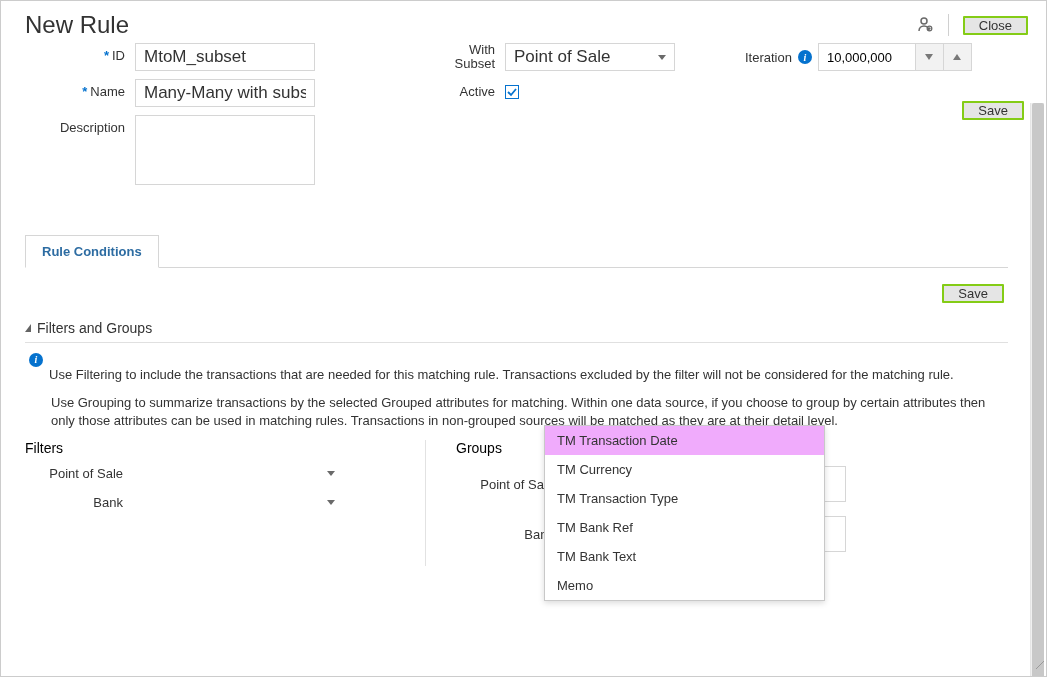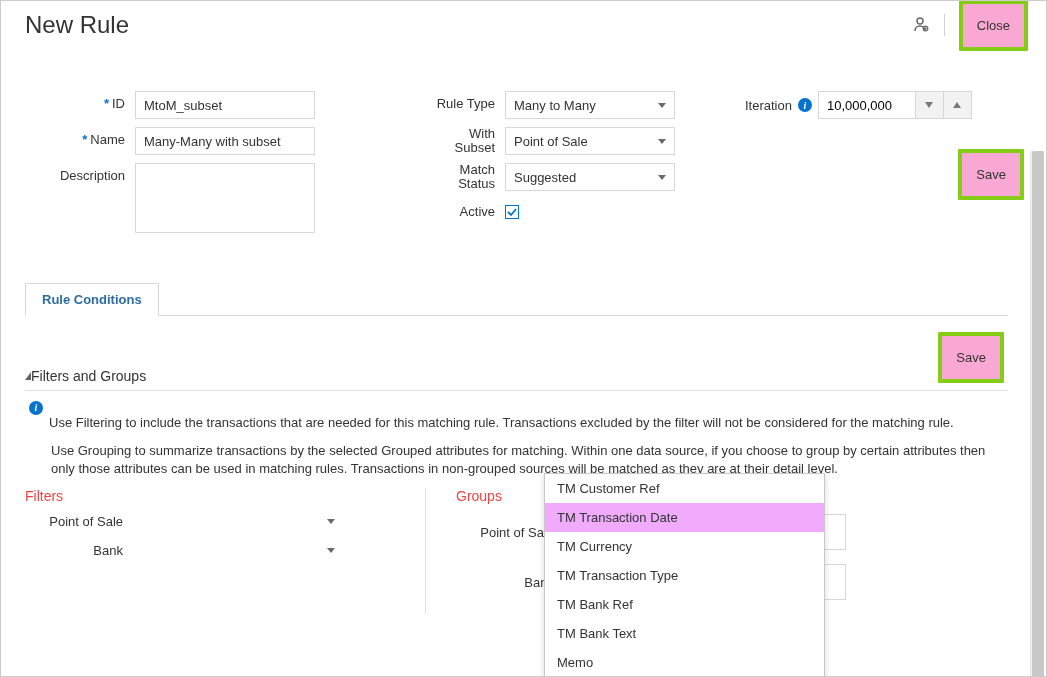--- a/index.html
+++ b/index.html
@@ -22,23 +22,23 @@
   }
   .header h1 {
     font-size: 24px;
     font-weight: 400;
     color: #333;
   }
   .header-right { display: flex; align-items: center; gap: 8px; }
   .header-icon svg { display:block; }
   .vbar { width:1px; height:22px; background:#d0d0d0; margin:0 6px; }
   .btn {
-    background: #f9a8d4;
-    border: 4px solid #84cc16;
-    padding: 14px 14px;
+    background: #e5e5e5;
+    border: 2px solid #84cc16;
+    padding: 0 14px;
     color: #333;
     font-size: 13px;
     cursor: pointer;
     border-radius: 1px;
   }
   .content {
     position: relative;
     padding: 0 18px 0 24px;
     height: 628px;
   }
@@ -62,40 +62,39 @@
     left: 1px;
     width: 12px;
     height: 592px;
     background: #c8c8c8;
     border-radius: 2px;
   }
   .form-grid {
     display: grid;
     grid-template-columns: 390px 250px auto;
     gap: 16px 20px;
-    margin-top: 48px;
   }
   .field {
     display: flex;
     align-items: flex-start;
     margin-bottom: 8px;
   }
   .field label {
     width: 110px;
     text-align: right;
     padding-right: 10px;
     padding-top: 5px;
     font-size: 13px;
     color: #333;
   }
   .req { color: #0572ce; font-weight: bold; margin-right: 3px; }
   .field input[type=text], .field .select, .field textarea {
     border: 1px solid #d6d6d6;
     padding: 4px 8px;
-    font-size: 13px;
+    font-size: 17px;
     background: #fff;
     color: #333;
     width: 180px;
     height: 28px;
   }
   .field textarea { height: 70px; width: 180px; resize:none; }
   .select {
     display: flex;
     justify-content: space-between;
     align-items: center;
@@ -137,39 +136,39 @@
   .tabs { margin-top: 42px; border-bottom:1px solid #d6d6d6; display:flex;font-weight:bold; }
   .tab {
     border:1px solid #d6d6d6; border-bottom:1px solid #fff;
     margin-bottom:-1px; padding:8px 16px;
     color:#2d6ca2; font-size:13px; background:#fff;
     cursor:pointer;
   }
   .panel { padding-top: 16px; position:relative; }
   .save-panel { position:absolute; right:4px; top:16px; }
   .section-title {
-    display:flex; align-items:center; 
+    display:flex; align-items:center; gap:6px;
     margin-top:36px; padding-bottom:6px; border-bottom:1px solid #e0e0e0;
     font-size:14px; color:#333;
   }
   .tri {
     width:0;height:0;
     border-left:6px solid transparent;
     border-bottom:8px solid #646464;
     transform: rotate(0deg);
   }
   .help-block { margin-top:10px; padding:0 4px; }
   .help-block .info-icon { margin-bottom:-2px; }
   .help-block p { margin: 4px 0 10px 22px; line-height:18px; color:#333;}
   .help-block p.first { margin-left:0; display:flex; gap:6px;}
   .help-block p.first span.txt { flex:1;margin-top:13px; }
   .fg-row { display:flex; gap:40px; margin-top:6px; }
   .fg-col { flex:0 0 360px; }
   .fg-col.right { border-left:1px solid #e2e2e2; padding-left:30px; flex:1;}
-  .fg-col h3 { font-size:14px;font-weight:400;color:#ef4444;margin-bottom:10px;}
+  .fg-col h3 { font-size:14px;font-weight:400;color:#000000;margin-bottom:10px;}
   .fg-field { display:flex; align-items:center; margin-bottom:14px; }
   .fg-field label { width:110px; text-align:right; padding-right:12px; font-size:13px;}
   .fg-field .select { width: 200px; }
   .fg-field .tarea { width: 280px; height:36px; border:1px solid #d6d6d6;}
   
   .dropdown {
     position:absolute; left:543px; top:382px; width:281px;
     background:#fff; border:1px solid #c8c8c8; box-shadow:0 2px 6px rgba(0,0,0,.15);
     z-index:50;
   }
@@ -221,37 +220,23 @@
           <input type="text" value="Many-Many with subset" style="">
         </div>
         <div class="field">
           <label>Description</label>
           <textarea style=""></textarea>
         </div>
       </div>
 
       <div class="col2">
         <div class="field">
-          <label>Rule Type</label>
-          <div class="select">
-            <span>Many to Many</span>
-            <span class="caret"></span>
-          </div>
-        </div>
-        <div class="field">
           <label class="label2line"><span>With Subset</span></label>
           <div class="select">
             <span>Point of Sale</span>
-            <span class="caret"></span>
-          </div>
-        </div>
-        <div class="field">
-          <label class="label2line"><span>Match Status</span></label>
-          <div class="select">
-            <span>Suggested</span>
             <span class="caret"></span>
           </div>
         </div>
         <div class="field">
           <label>Active</label>
           <span class="checkbox">
             <svg viewBox="0 0 10 10">
                 <path d="M1 5 L4 8 L9 2" fill="none" stroke="#0572ce" stroke-width="1.8"></path>
               </svg>
           </span>
@@ -322,21 +307,20 @@
           <div class="fg-field">
             <label>Bank</label>
             <div class="tarea"></div>
           </div>
         </div>
       </div>
     </div>
   </div>
 
   <div class="dropdown">
-    <div class="opt">TM Customer Ref</div>
     <div class="opt highlight">TM Transaction Date</div>
     <div class="opt">TM Currency</div>
     <div class="opt">TM Transaction Type</div>
     <div class="opt">TM Bank Ref</div>
     <div class="opt">TM Bank Text</div>
     <div class="opt">Memo</div>
   </div>
 
   <div class="scroll-track">
     <div class="scroll-thumb"></div>

